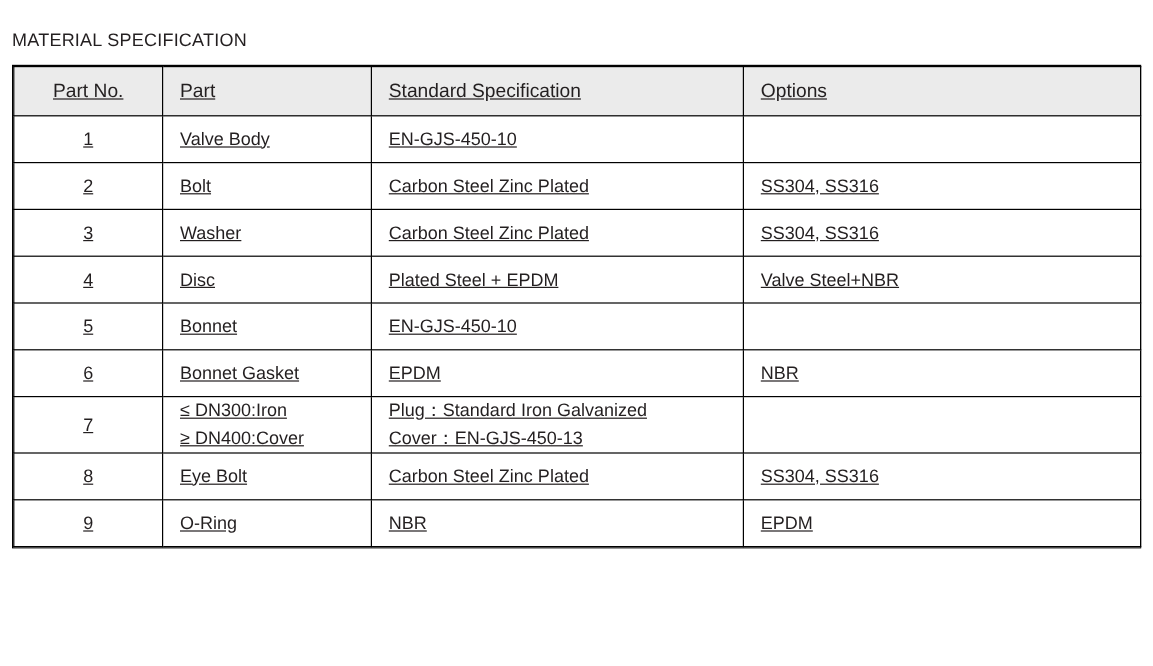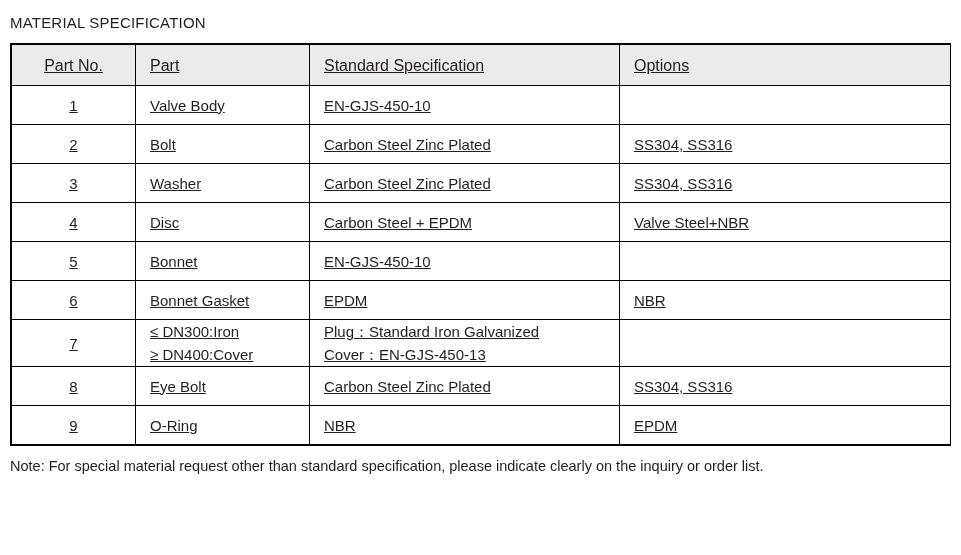--- a/index.html
+++ b/index.html
@@ -18,21 +18,21 @@
     position: relative;
     width: 961px;
     height: 555px;
     box-sizing: border-box;
     padding: 0;
   }
   .doc-title {
     font-size: 15px;
     color: #231f20;
     letter-spacing: 0.2px;
-    padding: 13px 0 0 10px;
+    padding: 24px 0 0 10px;
     line-height: 20px;
   }
   .table-wrap {
     margin: 10px 10px 0 10px;
     border: 1px solid #000000;
     box-sizing: border-box;
   }
   table.spec {
     border-collapse: collapse;
     width: 100%;
@@ -118,21 +118,21 @@
         </tr>
         <tr>
           <td class="num">3</td>
           <td>Washer</td>
           <td>Carbon Steel Zinc Plated</td>
           <td>SS304, SS316</td>
         </tr>
         <tr>
           <td class="num">4</td>
           <td>Disc</td>
-          <td>Carbon Steel + EPDM</td>
+          <td>Plated Steel + EPDM</td>
           <td>Valve Steel+NBR</td>
         </tr>
         <tr>
           <td class="num">5</td>
           <td>Bonnet</td>
           <td>EN-GJS-450-10</td>
           <td></td>
         </tr>
         <tr>
           <td class="num">6</td>
@@ -161,15 +161,14 @@
         <tr>
           <td class="num">9</td>
           <td>O-Ring</td>
           <td>NBR</td>
           <td>EPDM</td>
         </tr>
       </tbody>
     </table>
   </div>
 
-  <div class="note">Note: For special material request other than standard specification, please indicate clearly on the inquiry or order list.</div>
 
 </div>
 
 </body></html>

